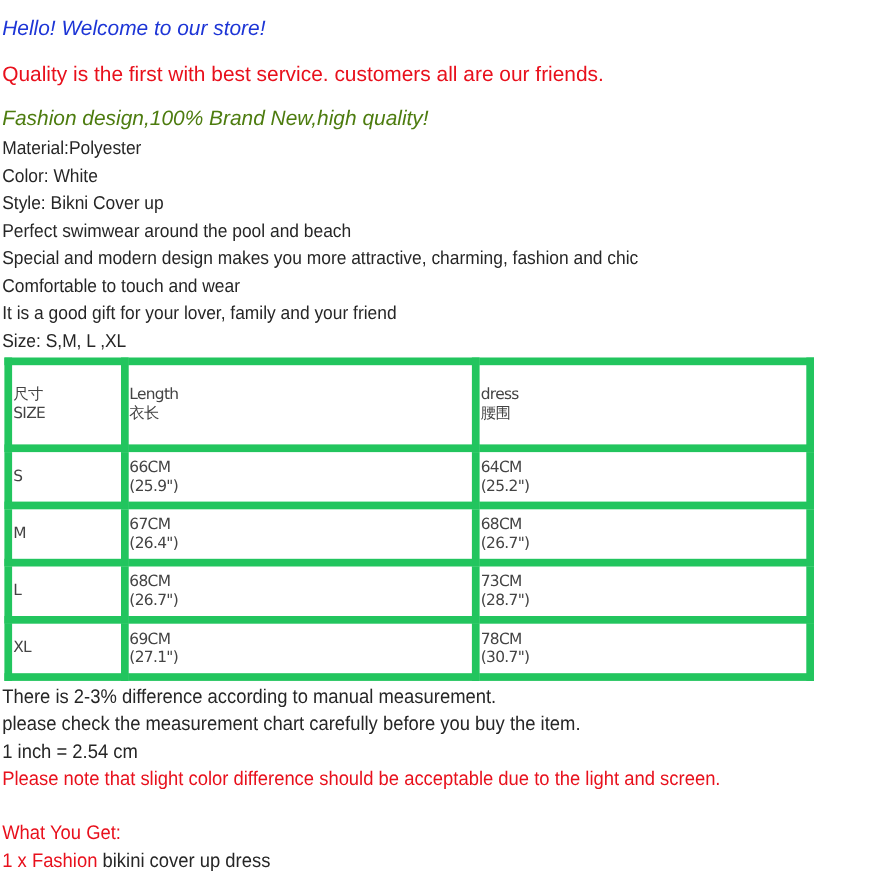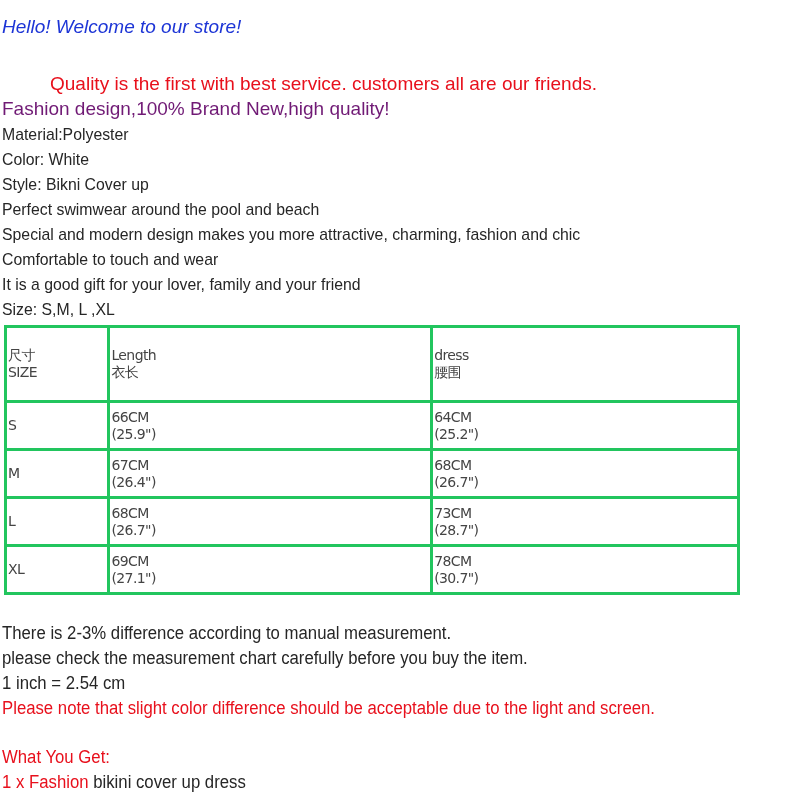--- a/index.html
+++ b/index.html
@@ -7,33 +7,33 @@
          font-family: "Liberation Sans", sans-serif; color: #1a1a1a; }
   .line { position: absolute; left: 2px; white-space: nowrap; font-size: 17px; line-height: 20px; }
   .blue { color: #1d35d6; font-size: 19px; }
   .red { color: #e8101c; }
   .big { font-size: 19px; }
   .thin { color: #262626; transform: scaleX(0.93); transform-origin: left; }
   .red-thin { color: #e8101c; transform: scaleX(0.93); transform-origin: left; }
   table.size-table { position: absolute; left: 4px; top: 325px; width: 736px;
          border-collapse: collapse; font-family: "DejaVu Sans", sans-serif;
          font-size: 14px; color: #444; letter-spacing: -0.6px; }
-  table.size-table td { border: 3px solid #22c55e; vertical-align: middle; padding: 0 0 0 1px;
+  table.size-table td { border: 7px solid #22c55e; vertical-align: middle; padding: 0 0 0 1px;
          line-height: 17px; }
   table.size-table tr.head td { height: 72px; }
   table.size-table tr.row td { height: 45px; }
   .c1 { width: 100px; } .c2 { width: 321px; } .c3 { width: 305px; }
   .cell-line { display: block; }
 </style>
 </head>
 <body>
 
 <div class="line blue" style="top:17px;font-style:italic;">Hello! Welcome to our store!</div>
-<div class="line red big" style="top:74px;margin-left:48px;">Quality is the first with best service. customers all are our friends.</div>
-<div class="line big" style="top:99px; color:#701a75;">Fashion design,100% Brand New,high quality!</div>
+<div class="line red big" style="top:59px;">Quality is the first with best service. customers all are our friends.</div>
+<div class="line big" style="top:99px; color:#4d7c0f;font-style:italic;">Fashion design,100% Brand New,high quality!</div>
 
 <div class="line thin" style="top:125px;">Material:Polyester</div>
 <div class="line thin" style="top:150px;">Color: White</div>
 <div class="line thin" style="top:175px;">Style: Bikni Cover up</div>
 <div class="line thin" style="top:200px;">Perfect swimwear around the pool and beach</div>
 <div class="line thin" style="top:225px;">Special and modern design makes you more attractive, charming, fashion and chic</div>
 <div class="line thin" style="top:250px;">Comfortable to touch and wear</div>
 <div class="line thin" style="top:275px;">It is a good gift for your lover, family and your friend</div>
 <div class="line thin" style="top:300px;">Size: S,M, L ,XL</div>
 

